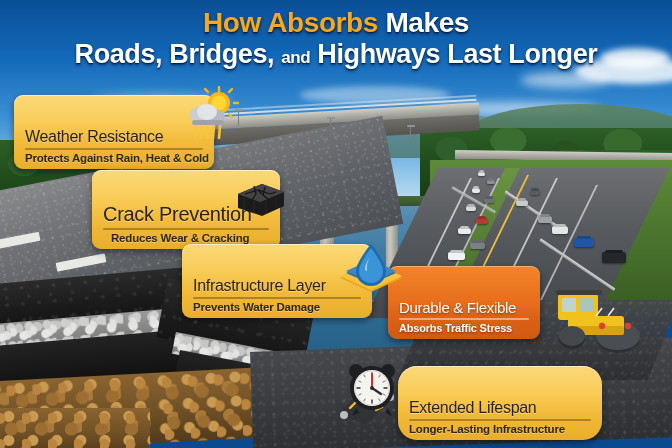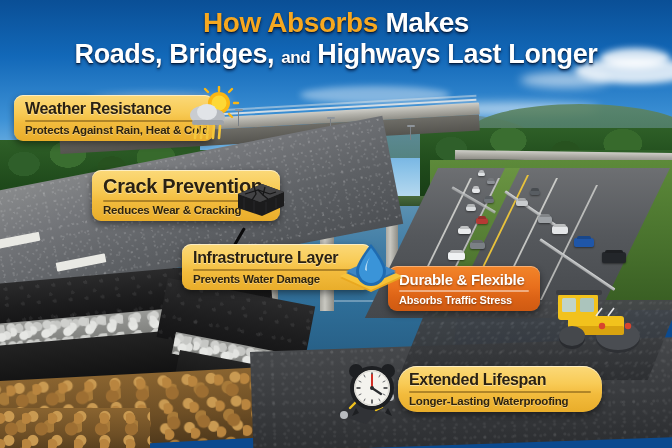--- a/index.html
+++ b/index.html
@@ -95,22 +95,22 @@
     text-shadow:0 2px 3px rgba(0,20,55,.78),0 1px 0 rgba(0,0,0,.5);margin-top:3px;}
   .gold{color:#f6a820;}
   .wht{color:#ffffff;}
   .small-and{font-size:17px;}
 
   
   .callout{position:absolute;z-index:45;border-radius:9px;
     background:linear-gradient(180deg,#fbd979 0%,#f8cb56 38%,#f2bb3c 62%,#e9ad2a 100%);
     box-shadow:0 3px 7px rgba(0,0,0,.45),inset 0 1px 0 rgba(255,255,255,.55);
     padding:5px 11px 5px 11px;}
-  .callout .c-title{color:#2a2112;font-weight:bold;letter-spacing:-.3px;white-space:nowrap;
-    text-shadow:0 1px 0 rgba(255,255,255,.45);}
+  .callout .c-title{color:#2a2112;font-weight:normal;letter-spacing:-.3px;white-space:nowrap;
+    text-shadow:0 1px 0 rgba(255,255,255,.45);margin-top:28px;}
   .callout .c-rule{height:2px;background:rgba(120,86,18,.55);margin:2px 0 2px 0;border-radius:1px;}
   .callout .c-sub{color:#2e2410;font-weight:bold;letter-spacing:-.2px;white-space:nowrap;
     text-shadow:0 1px 0 rgba(255,255,255,.35);}
 
   .callout.orange{background:linear-gradient(180deg,#f2852a 0%,#e9701d 45%,#dc6316 70%,#cf5a12 100%);
     box-shadow:0 3px 7px rgba(0,0,0,.45),inset 0 1px 0 rgba(255,255,255,.35);}
   .callout.orange .c-title{color:#ffffff;text-shadow:0 1px 2px rgba(90,35,0,.7);}
   .callout.orange .c-rule{background:rgba(255,255,255,.45);}
   .callout.orange .c-sub{color:#ffffff;text-shadow:0 1px 2px rgba(90,35,0,.7);}
 
@@ -294,21 +294,21 @@
         <line x1="26" y1="40" x2="25" y2="52"></line>
         <line x1="32" y1="40" x2="31" y2="52"></line>
         <line x1="38" y1="40" x2="37" y2="52"></line>
       </g>
     </svg>
   </div>
 
   <div class="callout" style="left:92px;top:170px;width:188px;">
     <div class="c-title" style="font-size:20px;">Crack Prevention</div>
     <div class="c-rule"></div>
-    <div class="c-sub" style="font-size:11.5px;">Reduces Wear &amp; Cracking</div>
+    <div class="c-sub" style="font-size:11.5px;margin-left:8px;">Reduces Wear &amp; Cracking</div>
   </div>
   <div class="icon" style="left:232px;top:166px;width:56px;height:52px;">
     <svg width="56" height="52" viewBox="0 0 56 52">
 
       <path d="M6 28 L30 18 L52 26 L52 40 L30 50 L6 42 Z" fill="#1b1b1c"></path>
 
       <path d="M6 28 L30 18 L52 26 L28 36 Z" fill="#4a4b4d"></path>
       <path d="M6 28 L30 18 L52 26 L28 36 Z" fill="#3b3c3e" opacity=".5"></path>
 
       <g stroke="#171718" stroke-width="1.3" fill="none">
@@ -350,21 +350,21 @@
 
   <div class="callout orange" style="left:388px;top:266px;width:152px;">
     <div class="c-title" style="font-size:15px;">Durable &amp; Flexible</div>
     <div class="c-rule"></div>
     <div class="c-sub" style="font-size:11px;">Absorbs Traffic Stress</div>
   </div>
 
   <div class="callout" style="left:398px;top:366px;width:204px;border-radius:19px;">
     <div class="c-title" style="font-size:16px;">Extended Lifespan</div>
     <div class="c-rule"></div>
-    <div class="c-sub" style="font-size:11.5px;">Longer-Lasting Waterproofing</div>
+    <div class="c-sub" style="font-size:11.5px;">Longer-Lasting Infrastructure</div>
   </div>
   <div class="icon" style="left:336px;top:358px;width:76px;height:68px;">
     <svg width="76" height="68" viewBox="0 0 76 68">
 
       <path d="M2 56 L30 28 L58 38 L30 66 Z" fill="#34373b"></path>
       <path d="M2 56 L30 28 L58 38 L30 66 Z" fill="#2b2e31" opacity=".5"></path>
       <g stroke="#f0c21e" stroke-width="2.4" stroke-linecap="round">
         <line x1="14" y1="50" x2="21" y2="43"></line>
         <line x1="28" y1="48" x2="35" y2="45"></line>
         <line x1="40" y1="52" x2="46" y2="49"></line>

